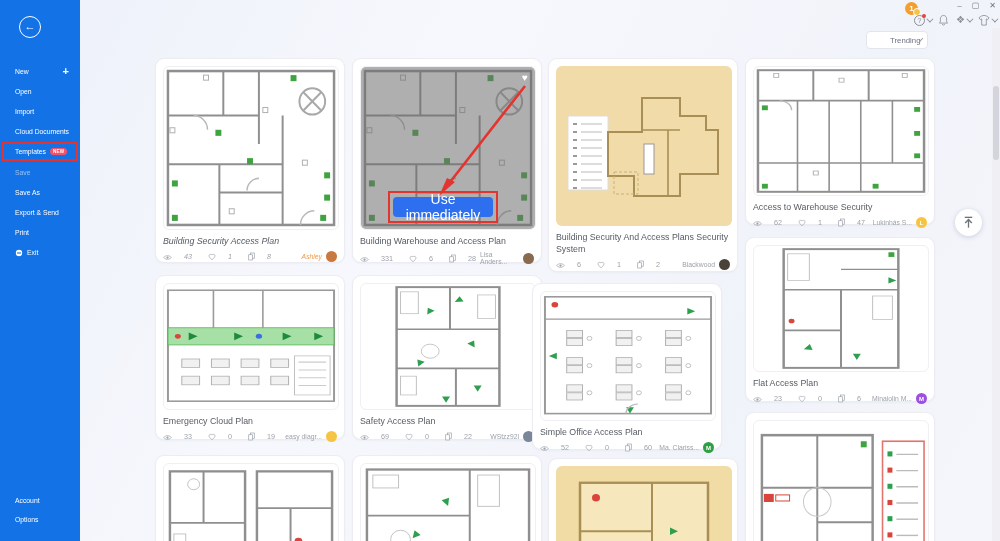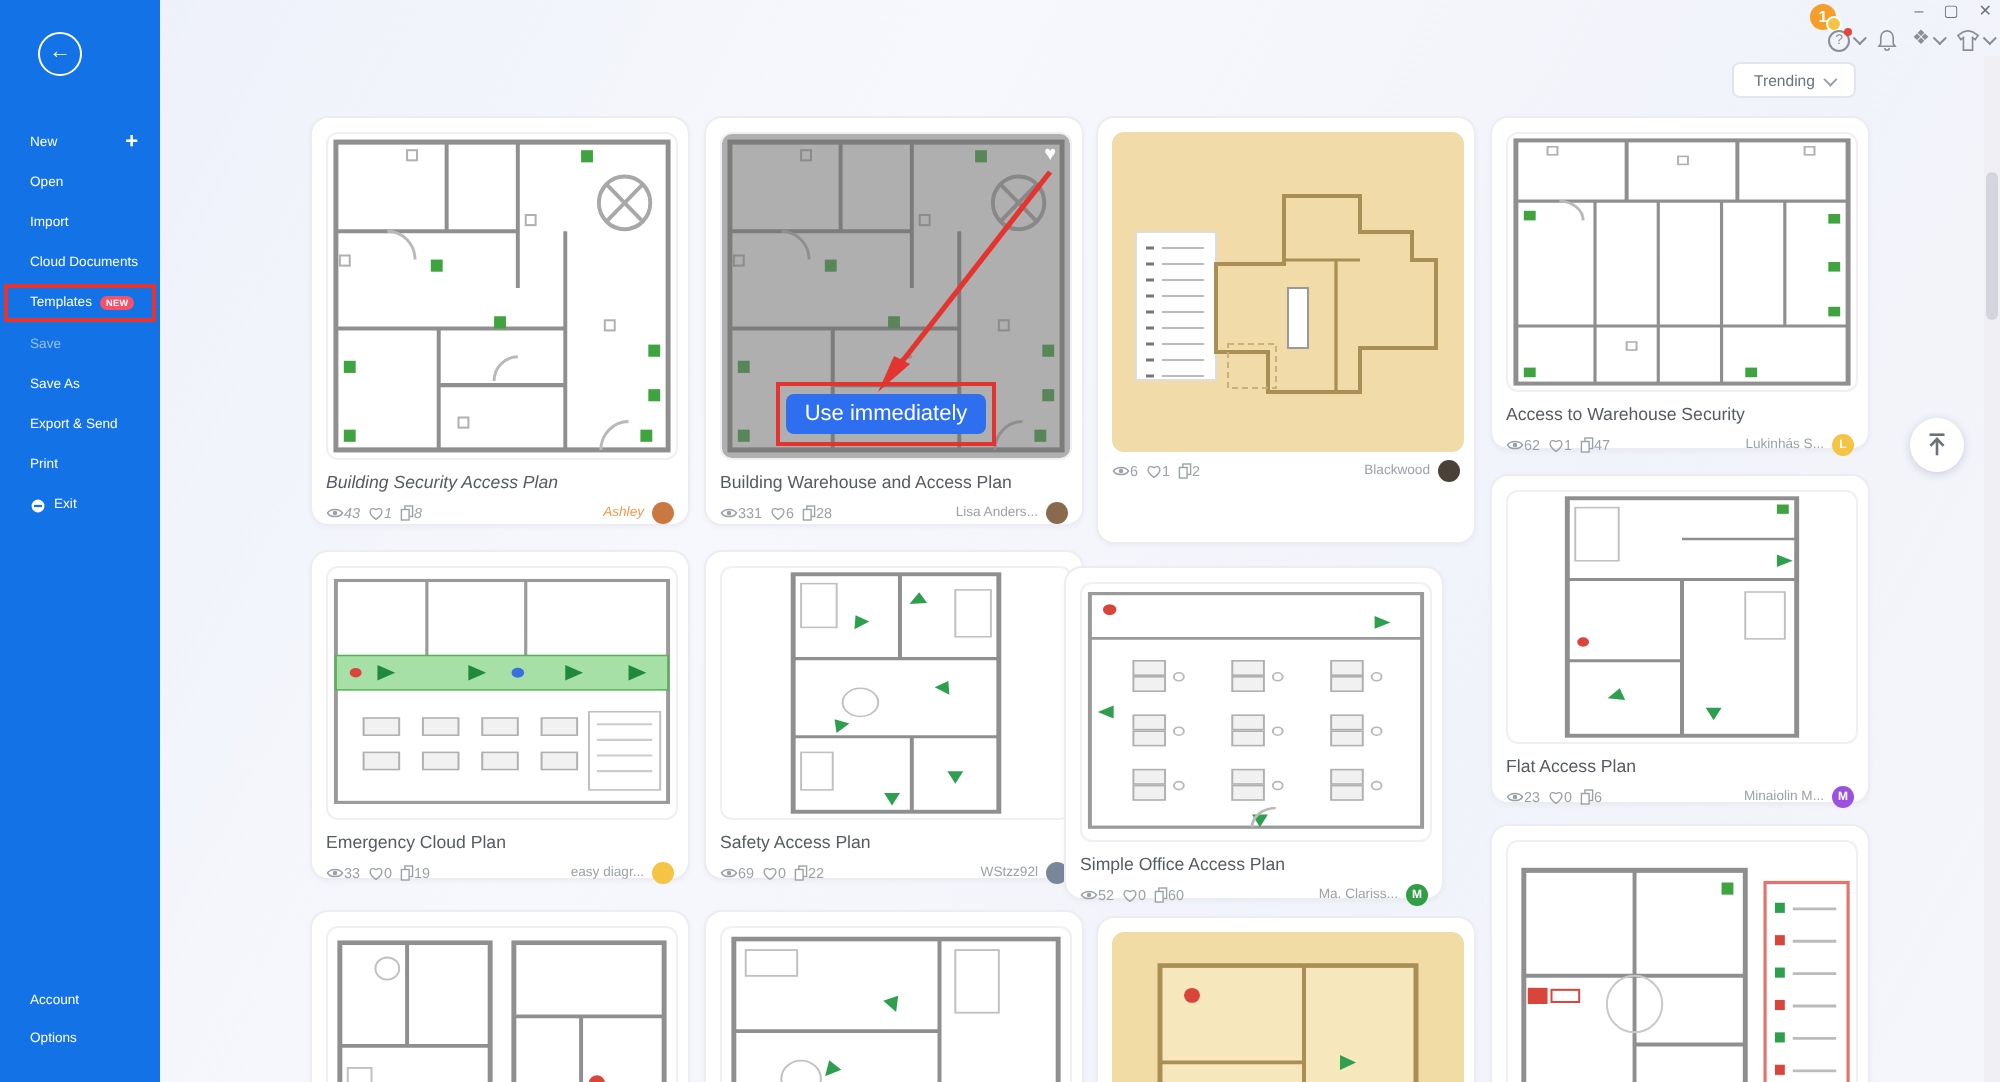--- a/index.html
+++ b/index.html
@@ -38,51 +38,51 @@
   .sb-badge { margin-left:4px; background:#F4526A; color:#fff; font-size:4.6px; font-weight:bold;
     padding:1px 3px; border-radius:4px; letter-spacing:0.2px; }
   .sb-trailing { position:absolute; right:11px; font-size:11px; font-weight:bold; }
   .sb-exit-ic { margin-right:4px; display:inline-flex; }
   .sb-footer { position:absolute; left:0; bottom:12px; width:80px; }
   .sb-footer .sb-item { height:19px; }
 
   
   .sort-dd { position:absolute; left:866px; top:31px; width:62px; height:18px; background:#fff;
     border:1px solid #E2E5EC; border-radius:4px; display:flex; align-items:center; justify-content:space-between;
-    padding:0 10px; font-size:7.8px; color:#6b7280; cursor:pointer; }
+    padding:0 23px; font-size:7.8px; color:#6b7280; cursor:pointer; }
   .dd-caret { width:5px; height:5px; border-right:1px solid #9aa0a8; border-bottom:1px solid #9aa0a8;
     transform:rotate(45deg) translateY(-1px); }
   .fab-top { position:absolute; left:955px; top:209px; width:27px; height:27px; border-radius:50%;
     background:#fff; box-shadow:0 1px 5px rgba(60,70,100,0.22); display:flex; align-items:center;
     justify-content:center; cursor:pointer; }
   .scroll-track { position:absolute; right:0; top:28px; width:8px; bottom:0; background:#EFEFF4; }
   .scroll-thumb { position:absolute; right:1px; top:58px; width:6px; height:74px; border-radius:3px; background:#D4D5DC; cursor:pointer; }
 
   
   .card { position:absolute; background:#fff; border:1px solid #ECECF2; border-radius:9px;
     box-shadow:0 1px 2px rgba(80,90,120,0.05); padding:7px; cursor:pointer; }
   .thumb { position:relative; width:176px; border:1px solid #F0F0F4; border-radius:6px; overflow:hidden; background:#fff; }
   .thumb svg { display:block; width:100%; height:100%; }
   .thumb.noborder { border:none; }
   .thumb-overlay { position:absolute; inset:0; background:rgba(110,110,110,0.55); }
   .ov-heart { position:absolute; right:7px; top:5px; color:#fff; font-size:10px; }
   .card-title { margin-top:5px; font-size:8.8px; color:#565B63; line-height:12px; }
   .card-meta { display:flex; align-items:center; justify-content:space-between; margin-top:4px; }
-  .stats { display:flex; align-items:center; gap:0; font-size:7.2px; color:#9CA1A9; }
+  .stats { display:flex; align-items:flex-end; gap:12px; font-size:7.2px; color:#9CA1A9; }
   .stats .num { margin-right:4px; }
   .stats svg { display:block; }
   .author { display:flex; align-items:center; gap:4px; font-size:6.8px; color:#9CA1A9; }
   .avatar { width:11px; height:11px; border-radius:50%; display:flex; align-items:center;
     justify-content:center; font-size:6px; color:#fff; font-weight:bold; }
 
   
   .anno { position:absolute; pointer-events:none; }
   .anno-box { border:2px solid #E3342F; }
   .use-btn { position:absolute; left:393px; top:197px; width:100px; height:20px; background:#2D6FEE;
-    color:#fff; font-size:11px; border:none; border-radius:4px; cursor:pointer;
+    color:#fff; font-size:14px; border:none; border-radius:4px; cursor:pointer;
     display:flex; align-items:center; justify-content:center; font-family:"Liberation Sans",sans-serif; }
 </style>
 </head>
 <body>
 
 <div id="stage">
 
   <div class="sidebar">
     <div class="back-btn">←</div>
     <div class="sb-list" id="sb-list">
@@ -321,20 +321,21 @@
             <line x1="25" y1="114" x2="46" y2="114" stroke="#bbb" stroke-width="1"></line>
             <line x1="17" y1="122" x2="21" y2="122" stroke="#777" stroke-width="1.6"></line>
             <line x1="25" y1="122" x2="46" y2="122" stroke="#bbb" stroke-width="1"></line>
 <path d="M86 32 h38 v18 h26 v14 h12 v44 h-38 v22 h-46 v-20 h-26 v-44 h34 z" fill="#F1DBA8" stroke="#A98F55" stroke-width="2"></path>
 <line x1="86" y1="64" x2="124" y2="64" stroke="#A98F55" stroke-width="1.6"></line>
 <line x1="112" y1="64" x2="112" y2="130" stroke="#A98F55" stroke-width="1.6"></line>
 <rect x="88" y="78" width="10" height="30" fill="#fff" stroke="#999"></rect>
 <rect x="58" y="106" width="24" height="22" fill="none" stroke="#C9B27A" stroke-dasharray="3 2"></rect>
           </svg>
         </div>
+        <div class="card-title">Building Security And Access Plans Security System</div>
         <div class="card-meta">
           <span class="stats">
             <span>
               <svg width="9" height="7" viewBox="0 0 12 8">
                 <path d="M1 4 C3 0.8 9 0.8 11 4 C9 7.2 3 7.2 1 4 Z" fill="none" stroke="#9CA1A9" stroke-width="1"></path>
                 <circle cx="6" cy="4" r="1.5" fill="#9CA1A9"></circle>
               </svg>
             </span>
             <span class="num">6</span>
             <span>

